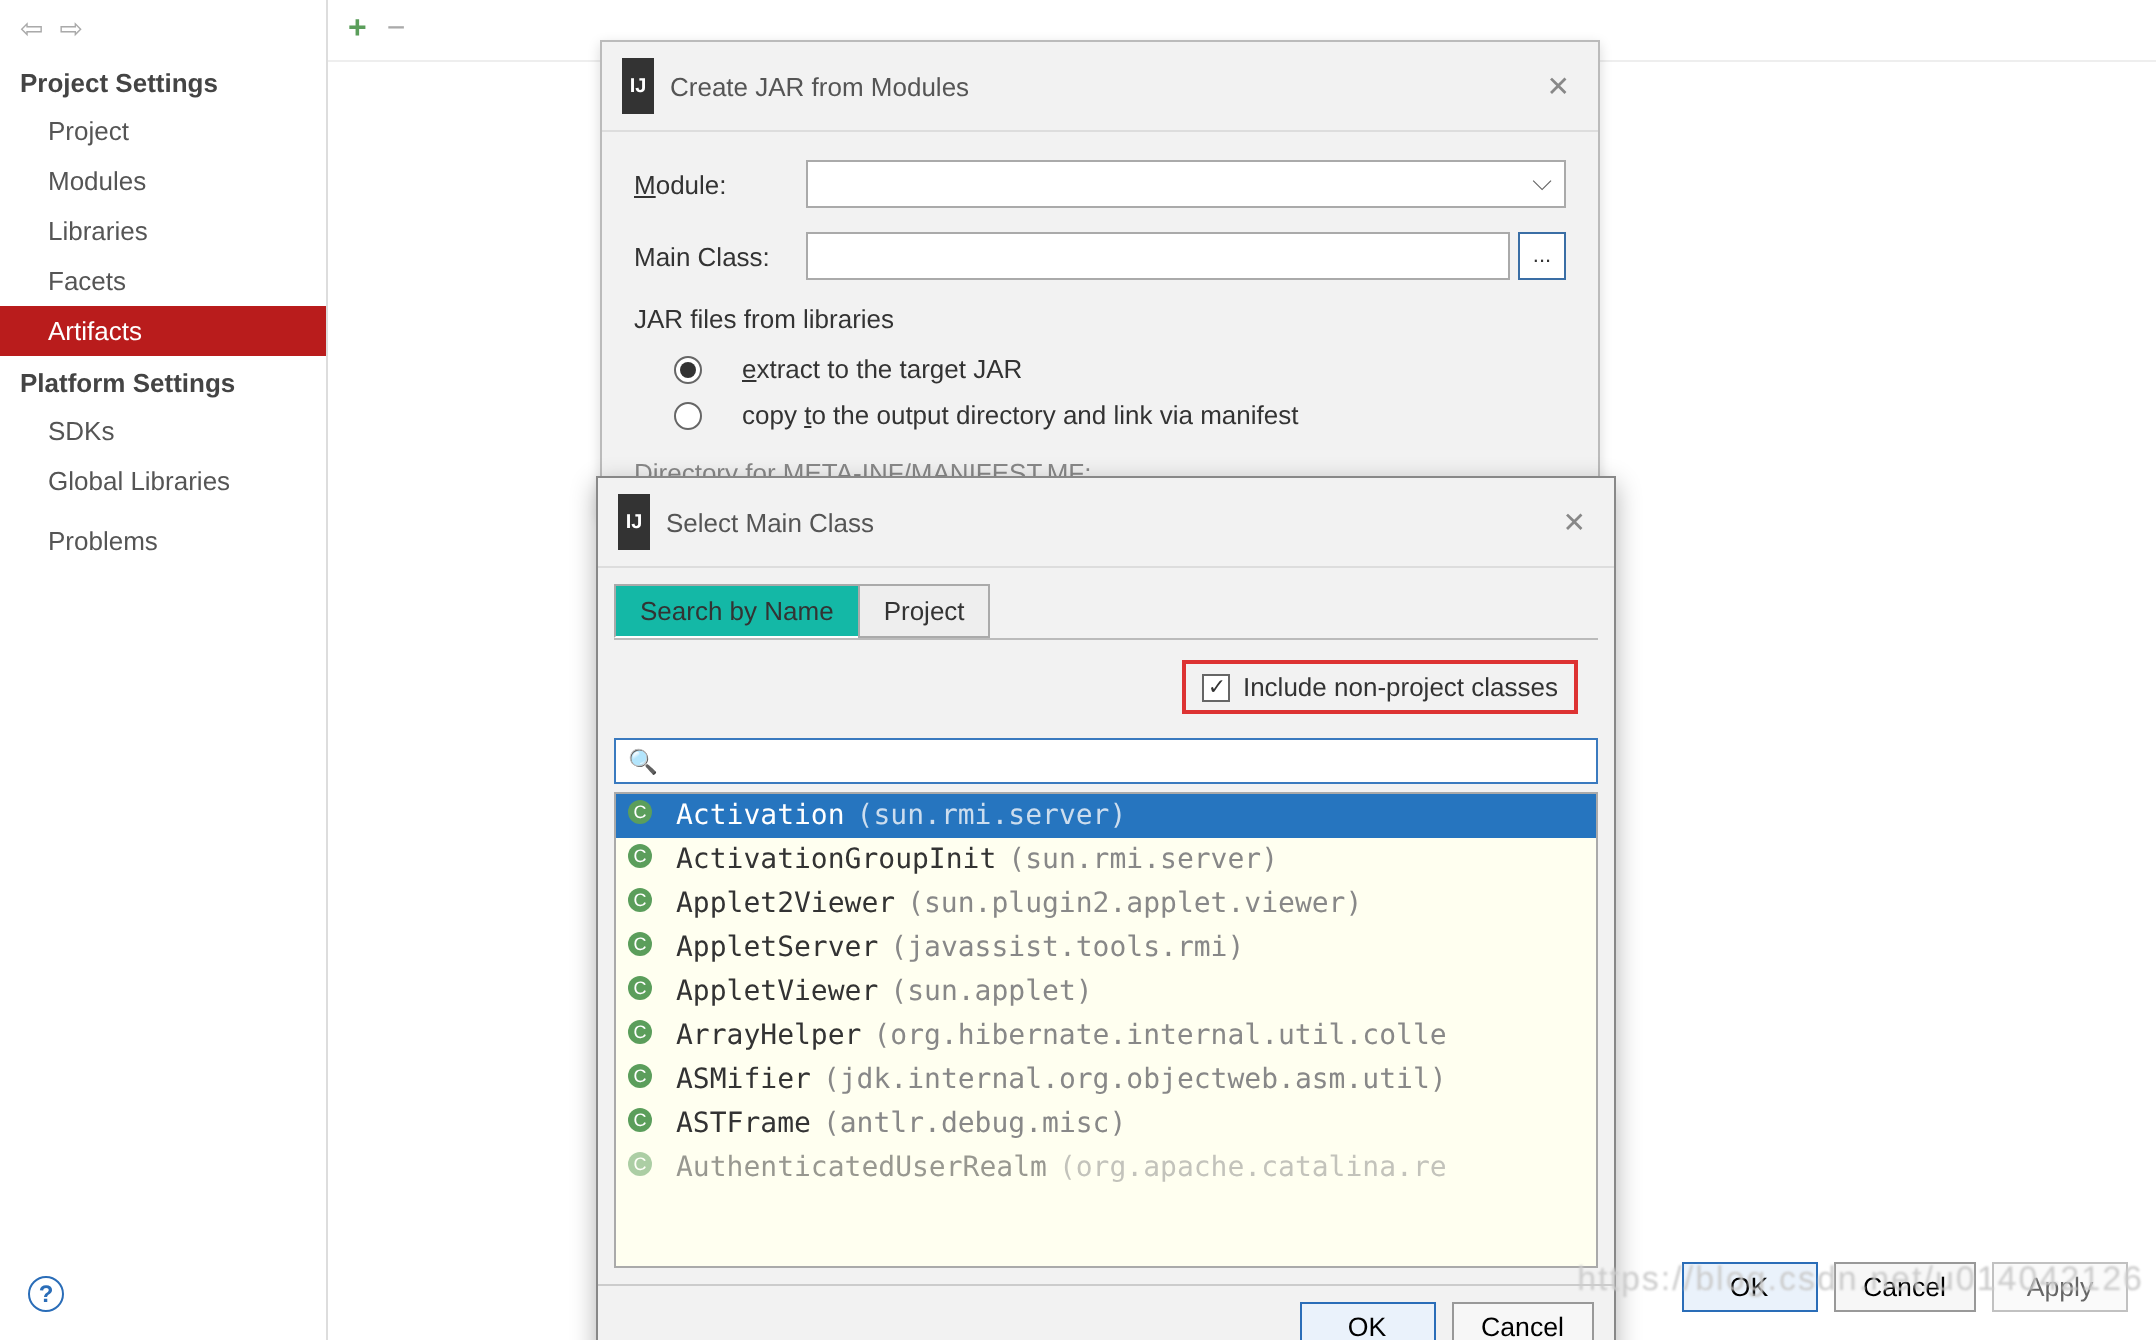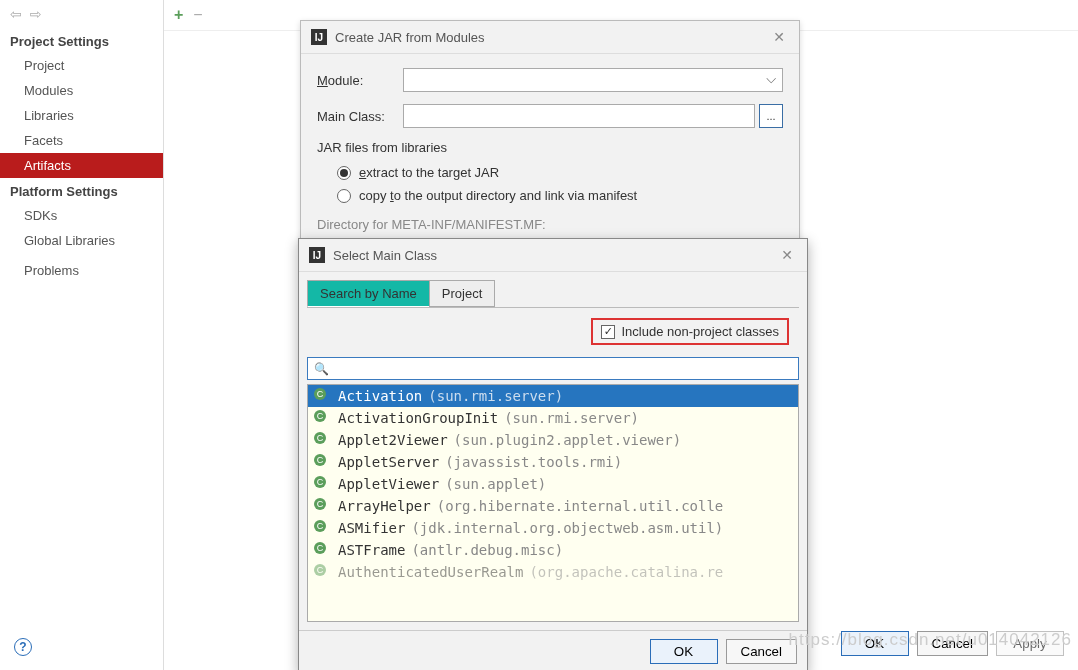--- a/index.html
+++ b/index.html
@@ -14,34 +14,34 @@
 .sidebar-problems { padding: 10px 10px 5px 24px; color: #555; cursor: pointer; }
 
 .editor-area { position: absolute; left: 164px; top: 0; right: 0; height: 100%; background: #fff; }
 .editor-toolbar { padding: 6px 10px; display: flex; gap: 10px; border-bottom: 1px solid #eee; }
 .plus-icon { color: #5b9e5b; font-size: 16px; cursor: pointer; font-weight: bold; }
 .minus-icon { color: #aaa; font-size: 16px; cursor: pointer; }
 .empty-text { color: #999; text-align: center; margin-top: 200px; }
 
 .dialog1 { position: absolute; left: 300px; top: 20px; width: 500px; background: #f2f2f2; border: 1px solid #bbb; box-shadow: 0 2px 6px rgba(0,0,0,0.15); }
 .dialog-titlebar { display: flex; align-items: center; padding: 8px 10px; border-bottom: 1px solid #ddd; }
-.dialog-icon { width: 16px; height: 16px; background: #333; color: #fff; font-size: 10px; display: flex; align-items: center; justify-content: center; margin-right: 8px; font-weight: bold; }
+.dialog-icon { width: 16px; height: 28px; background: #333; color: #fff; font-size: 10px; display: flex; align-items: center; justify-content: center; margin-right: 8px; font-weight: bold; }
 .dialog-title { flex: 1; color: #555; }
 .close-x { color: #888; cursor: pointer; font-size: 14px; padding: 0 4px; }
 .dialog-body { padding: 14px 16px; }
 .form-row { display: flex; align-items: center; margin-bottom: 12px; justify-content: flex-end; }
 .form-label { width: 86px; color: #333; }
 .form-label u { text-decoration: underline; }
 .form-select { flex: 1; height: 24px; border: 1px solid #aaa; background: #fff; position: relative; }
 .form-select::after { content: "⌵"; position: absolute; right: 6px; top: 2px; color: #666; }
 .select-value { padding: 3px 6px; color: #999; filter: blur(1px); }
 .form-input { flex: 1; height: 24px; border: 1px solid #aaa; background: #fff; padding: 2px 4px; }
 .browse-btn { width: 24px; height: 24px; margin-left: 4px; border: 1px solid #3a6ea5; background: #fff; color: #333; cursor: pointer; font-size: 11px; }
 .subheader { margin: 6px 0 10px 0; color: #333; }
-.radio-row { display: flex; align-items: center; margin: 8px 0 8px 20px; gap: 8px; }
+.radio-row { display: flex; align-items: center; margin: 8px 0 8px 20px; gap: 20px; }
 .radio { width: 14px; height: 14px; border: 1px solid #666; border-radius: 50%; background: #fff; position: relative; }
 .radio.checked::after { content: ""; position: absolute; left: 2px; top: 2px; width: 8px; height: 8px; background: #333; border-radius: 50%; }
 .cutoff-text { color: #888; margin-top: 14px; }
 
 .dialog2 { position: absolute; left: 298px; top: 238px; width: 510px; background: #f2f2f2; border: 1px solid #888; box-shadow: 0 4px 12px rgba(0,0,0,0.3); }
 .tabs { display: flex; padding: 8px 8px 0 8px; }
 .tab { padding: 5px 12px; border: 1px solid #aaa; background: #eee; color: #333; cursor: pointer; margin-right: -1px; }
 .tab.active { background: #14b8a6; border-bottom: 1px solid #fff; }
 .tab-divider { margin: 0 8px; border-top: 1px solid #bbb; }
 .checkbox-row { display: flex; align-items: center; gap: 6px; padding: 6px 10px; justify-content: flex-end; margin: 4px 8px 6px 8px; }

